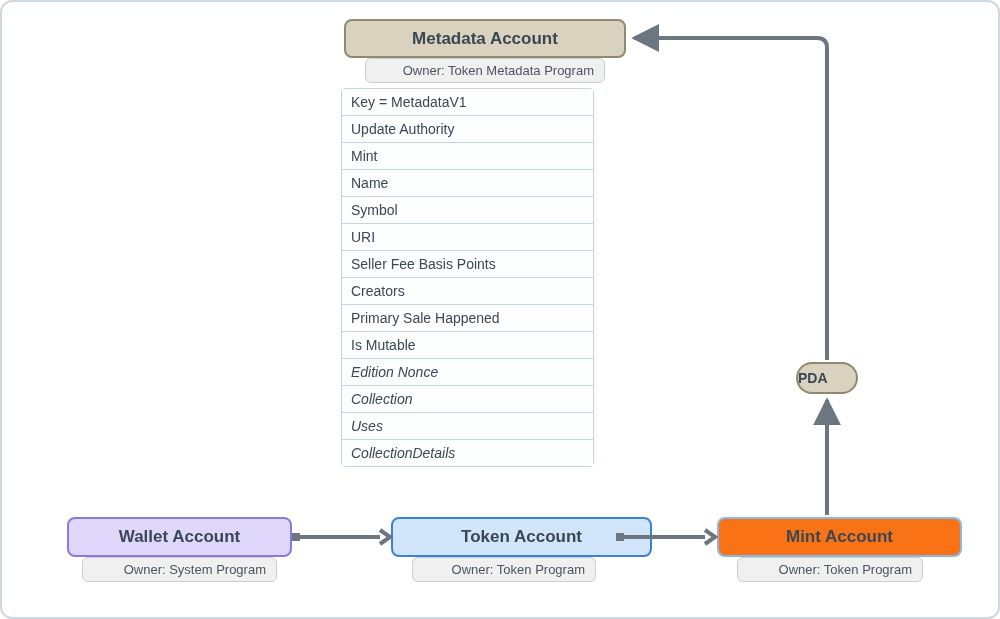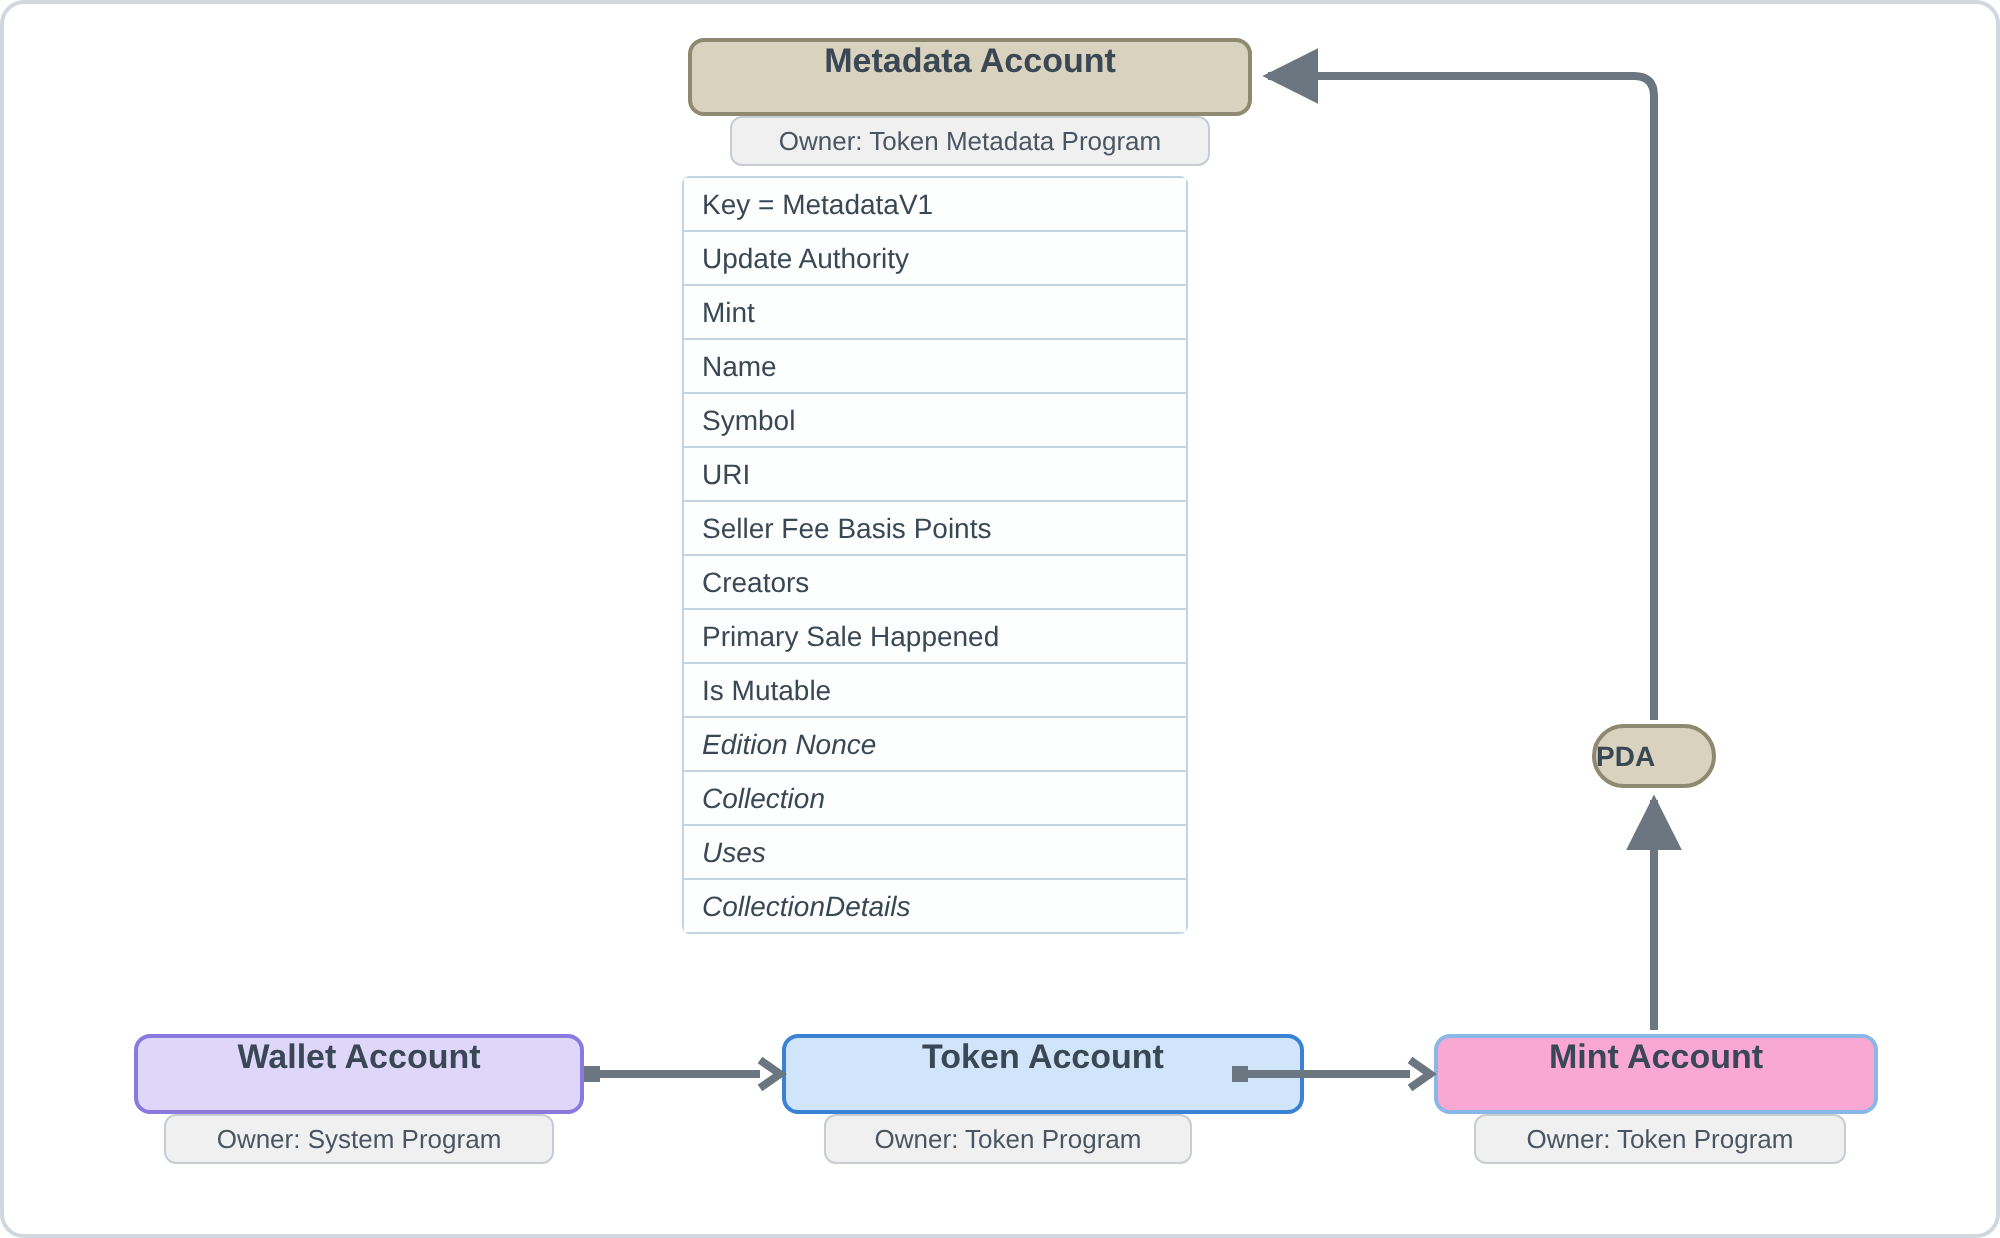--- a/index.html
+++ b/index.html
@@ -19,33 +19,33 @@
   
   .box {
     position: absolute;
     border-width: 2px;
     border-style: solid;
     border-radius: 8px;
     text-align: center;
     font-weight: 600;
     font-size: 17px;
     display: flex;
-    align-items: flex-start;
+    align-items: center;
     justify-content: center;
   }
   .owner-tag {
     position: absolute;
     background: #f0f0f0;
     border: 1px solid #c7cdd3;
     border-radius: 6px;
     font-size: 13px;
     font-weight: 500;
     color: #4a5561;
-    padding: 4px 22px;
-    text-align: center;
+    padding: 4px 10px;
+    text-align: right;
   }
   
   .metadata-box {
     left: 342px; top: 17px; width: 282px; height: 39px;
     background: #d9d2bf;
     border-color: #8f896f;
     color: #3a4754;
   }
   .metadata-owner {
     left: 363px; top: 56px; width: 240px;
@@ -76,22 +76,22 @@
   .wallet-owner { left: 80px; top: 555px; width: 195px; }
   
   .token-box {
     left: 389px; top: 515px; width: 261px; height: 40px;
     background: #d0e4fa;
     border-color: #3b82d4;
   }
   .token-owner { left: 410px; top: 555px; width: 184px; }
   
   .mint-box {
-    left: 715px; top: 515px; width: 222px; height: 40px;
-    background: #f9a8d4;
+    left: 715px; top: 515px; width: 245px; height: 40px;
+    background: #f97316;
     border-color: #89b8e6;
   }
   .mint-owner { left: 735px; top: 555px; width: 186px; }
   
   .pda {
     position: absolute;
     left: 794px; top: 360px; width: 62px; height: 32px;
     background: #d9d2bf;
     border: 2px solid #8f896f;
     border-radius: 16px;

